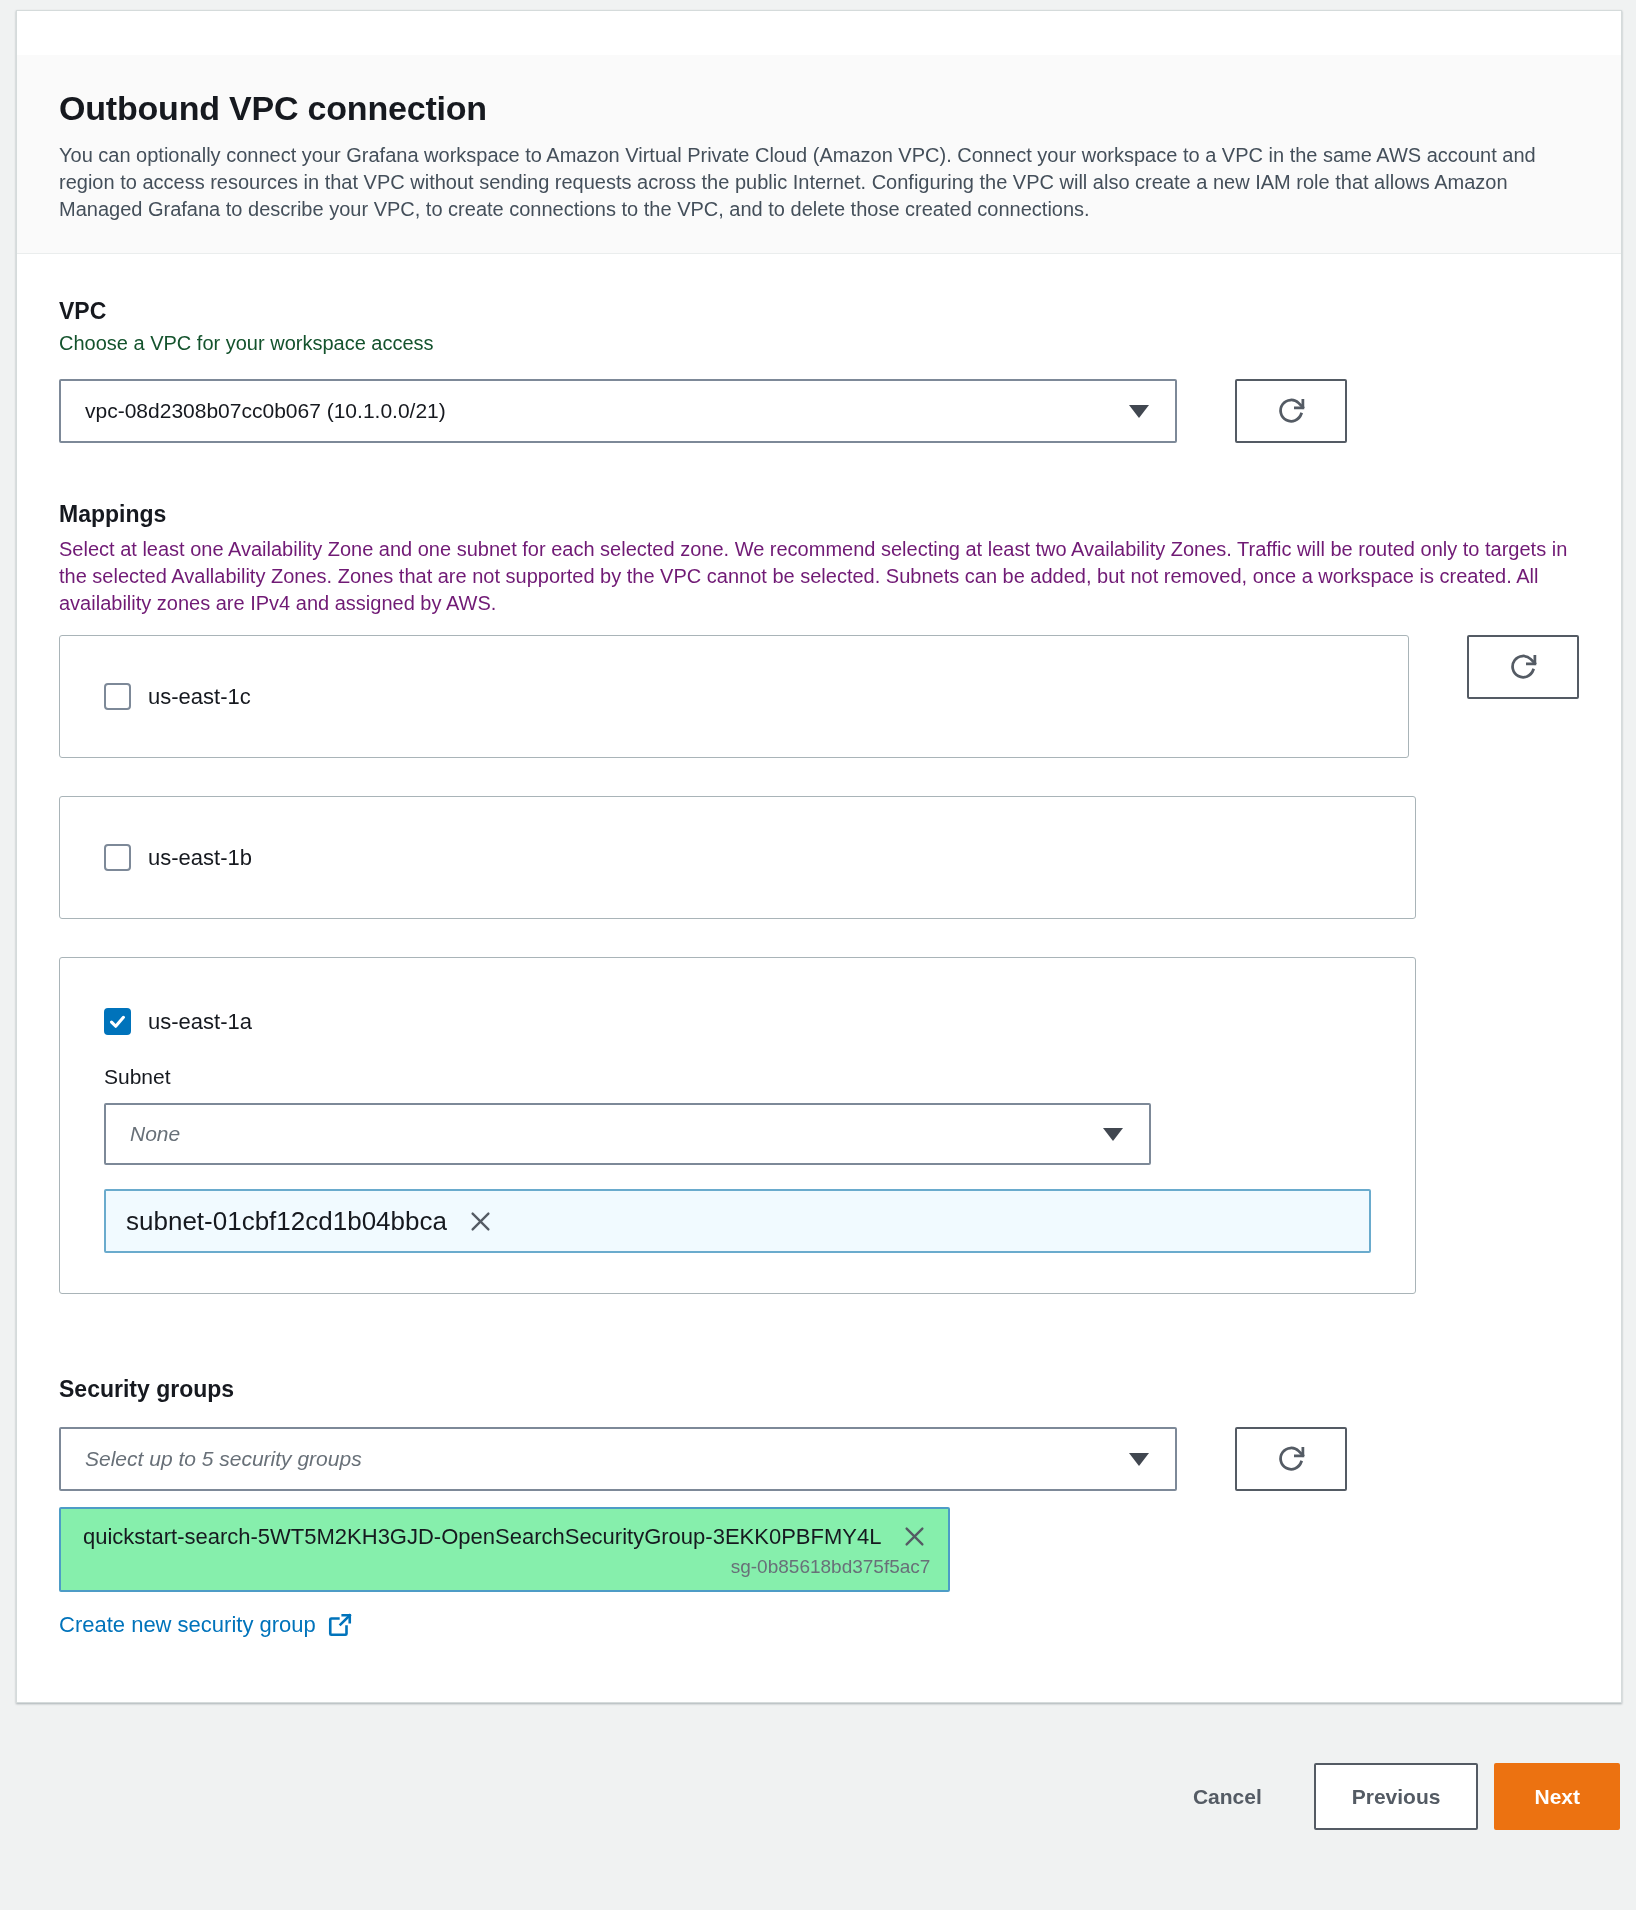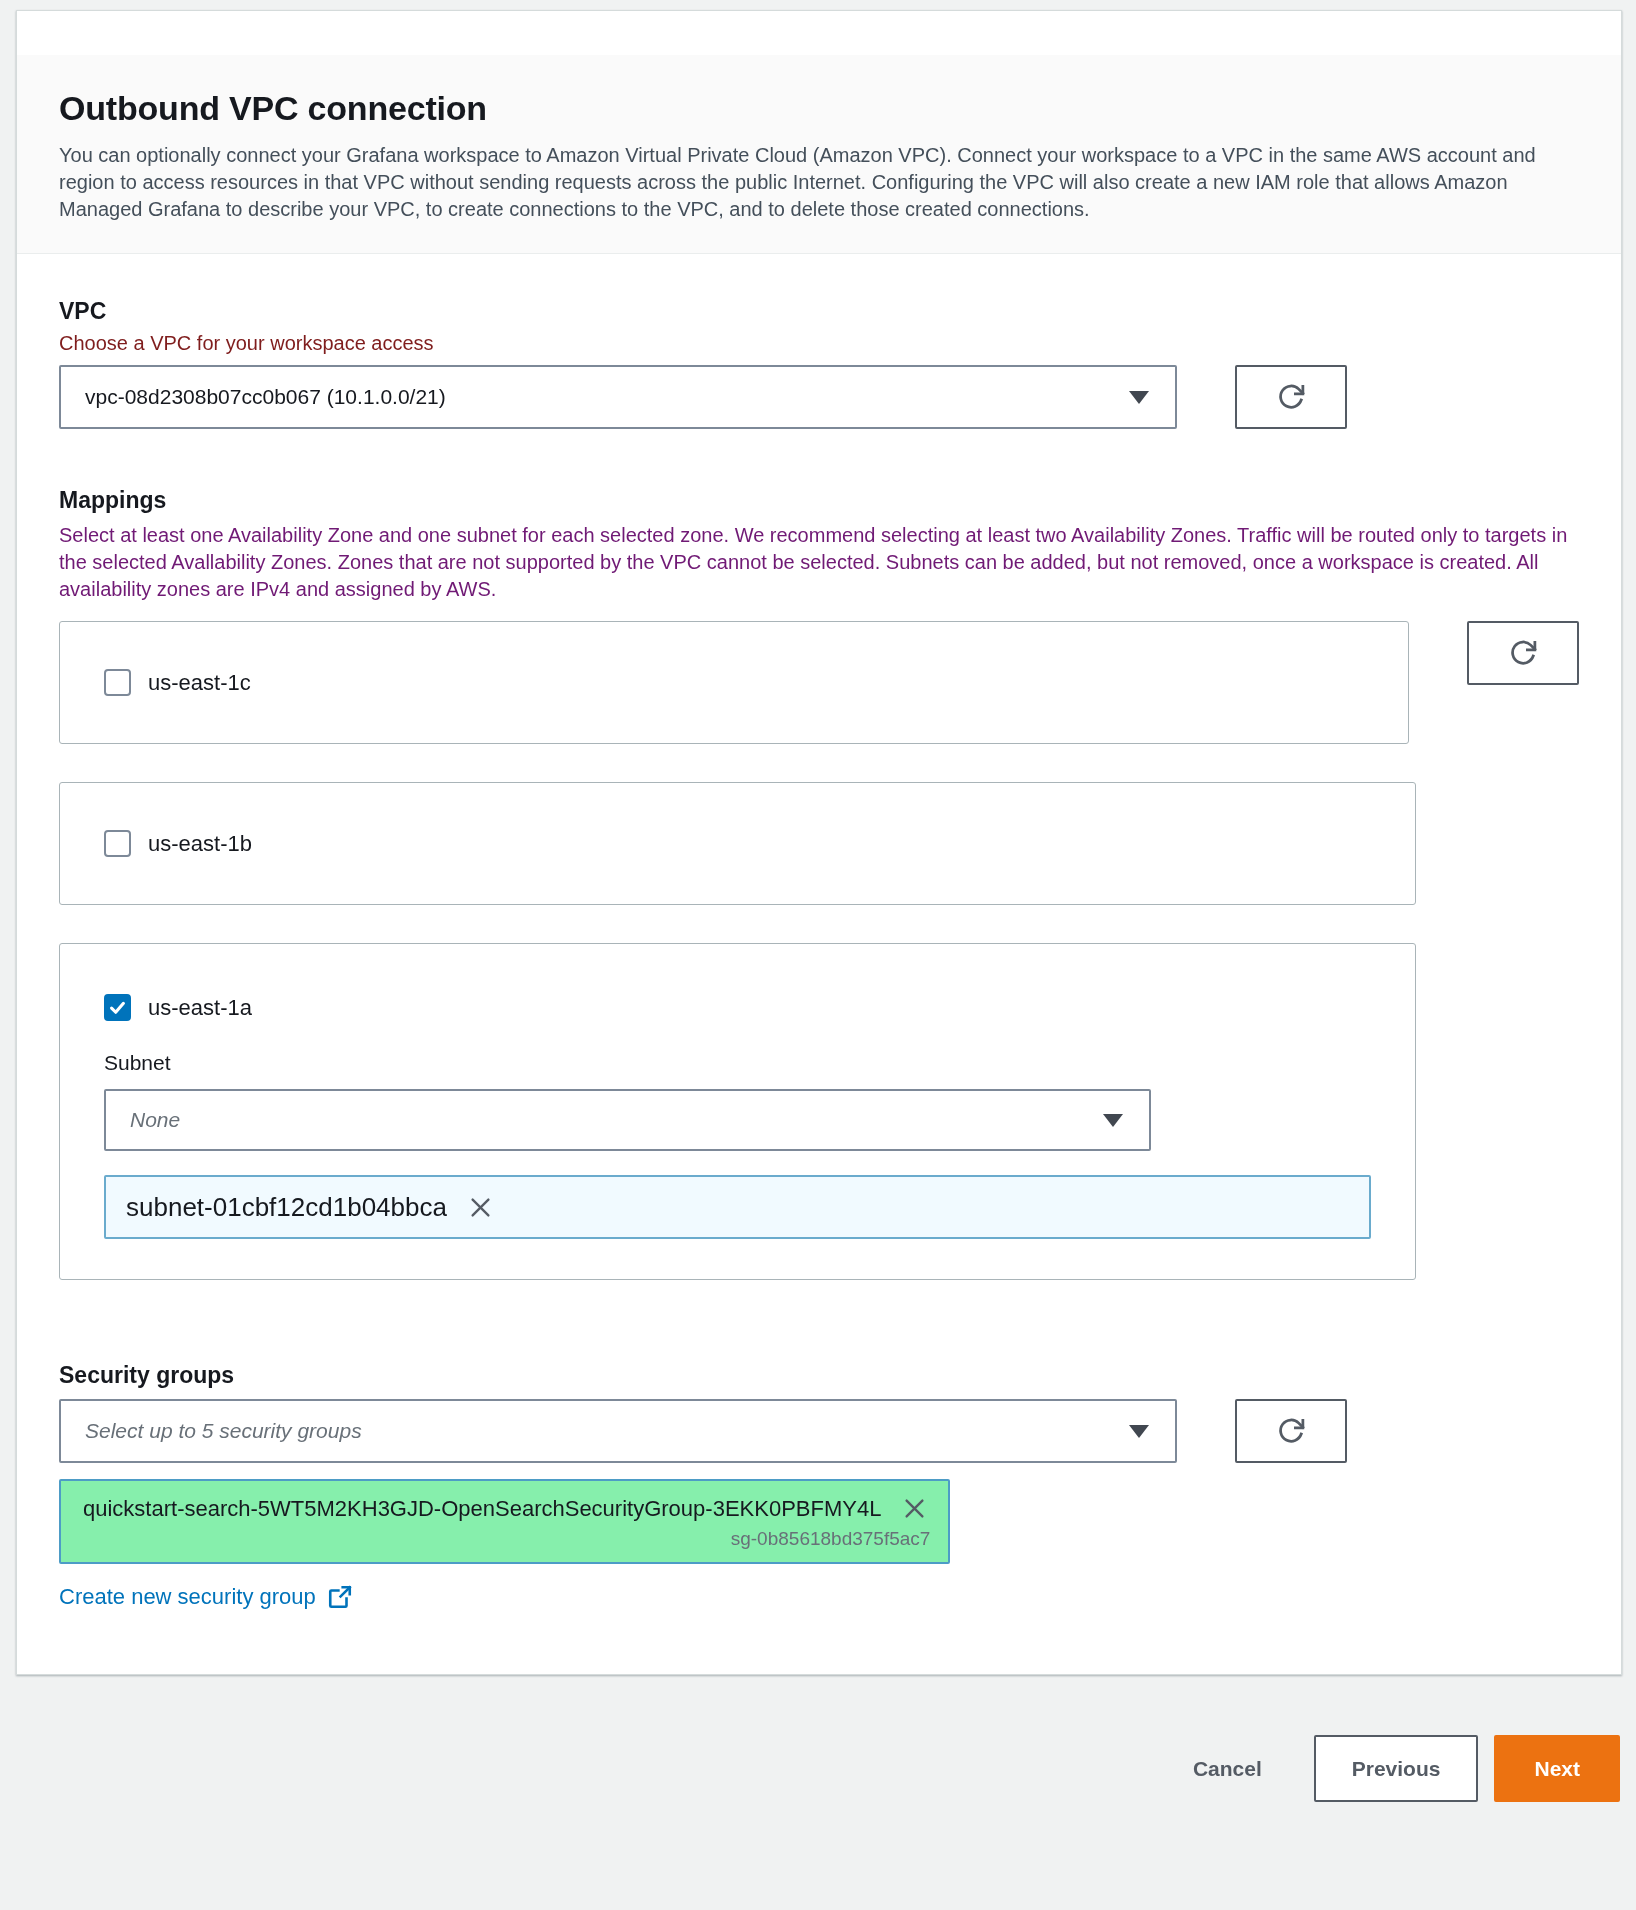--- a/index.html
+++ b/index.html
@@ -33,23 +33,23 @@
   .page-desc {
     font-size: 20px;
     line-height: 27px;
     color: #444f5a;
     max-width: 1530px;
   }
   .card-body { padding: 44px 42px 64px 42px; background: #ffffff; }
 
   
   .section-label { font-size: 23px; font-weight: 700; }
-  .field-desc { font-size: 20px; color: #7f1d1d; margin-top: 7px; }
-
-  .control-row { display: flex; align-items: flex-end; margin-top: 10px; }
+  .field-desc { font-size: 20px; color: #14532d; margin-top: 7px; }
+
+  .control-row { display: flex; align-items: flex-end; margin-top: 24px; }
 
   .select {
     width: 1118px;
     height: 64px;
     background: #fff;
     border: 2px solid #7d8998;
     border-radius: 2px;
     display: flex;
     align-items: center;
     justify-content: space-between;

